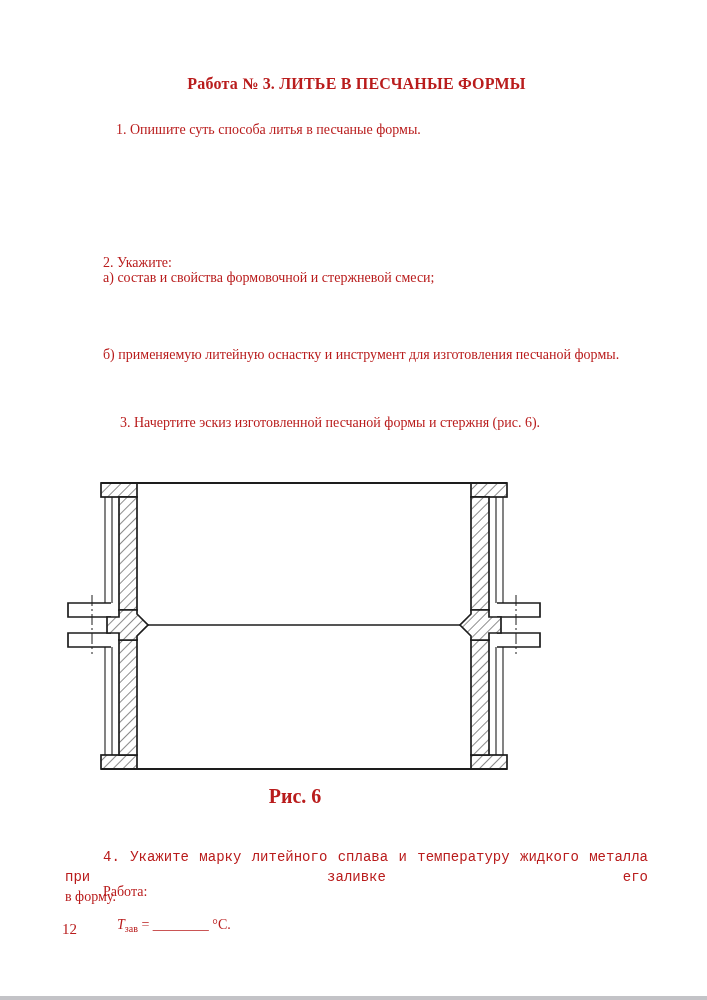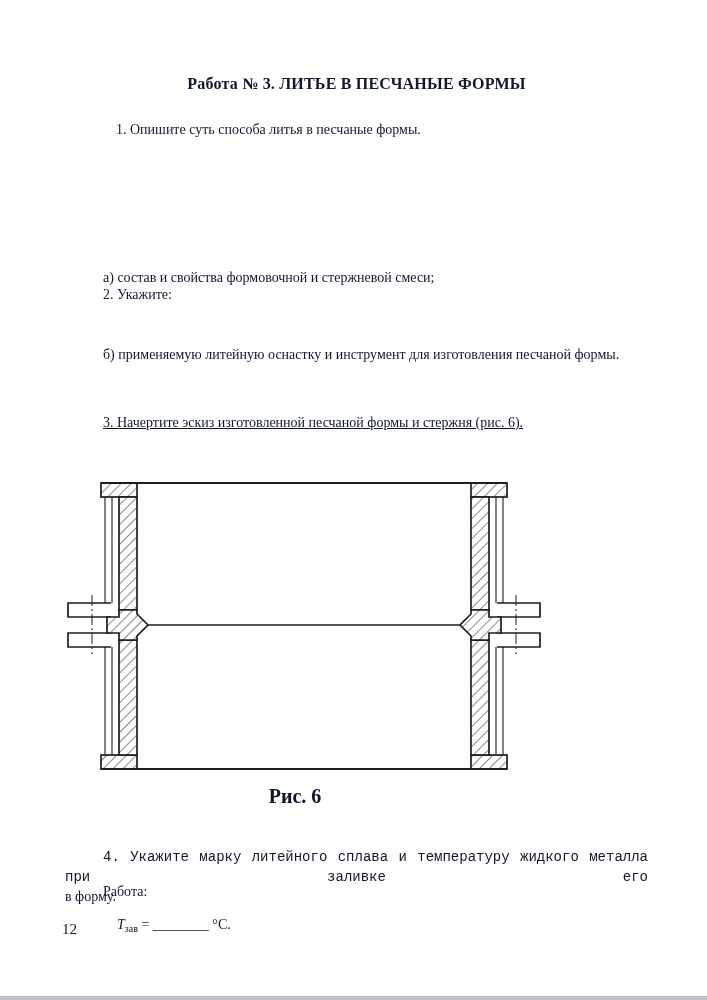--- a/index.html
+++ b/index.html
@@ -1,27 +1,27 @@
 <!DOCTYPE html>
 <html><head>
 <meta charset="utf-8">
 <style>
   html,body { margin:0; padding:0; background:#ffffff; }
   .page {
     position:relative; width:707px; height:1000px; background:#ffffff;
-    font-family:"Liberation Serif", serif; color:#0f172a; overflow:hidden;
+    font-family:"Liberation Serif", serif; color:#b91c1c; overflow:hidden;
   }
   .t { position:absolute; font-size:14px; line-height:1.25; white-space:pre; }
   .title { left:65px; top:74px; width:583px; text-align:center;
            font-size:16px; font-weight:bold; letter-spacing:.2px; }
   .q1  { left:116px; top:121px; }
-  .q2  { left:103px; top:254px;margin-top:32px; }
+  .q2  { left:103px; top:254px; }
   .q2a { left:103px; top:269px; }
   .q2b { left:103px; top:346px; }
-  .q3  { left:103px; top:414px;text-decoration:underline; }
+  .q3  { left:120px; top:414px; }
   .fig-caption { left:230px; top:784px; width:130px; text-align:center;
                  font-weight:bold; font-size:20px; }
   .q4  { left:65px; top:847px; width:583px; line-height:20px; white-space:normal; }
   .q4-l1 { text-indent:38px; text-align:justify; text-align-last:justify;font-family:Liberation Mono, monospace; }
   .alloy { left:103px; top:883px; }
   .tline { left:103px; top:898px; }
   .tline .it { font-style:italic; }
   .tline sub { font-size:10px; line-height:0;margin-top:31px; }
   .pagenum { left:62px; top:920px; font-size:15px; }
   .figure-svg { position:absolute; left:0; top:0; }

